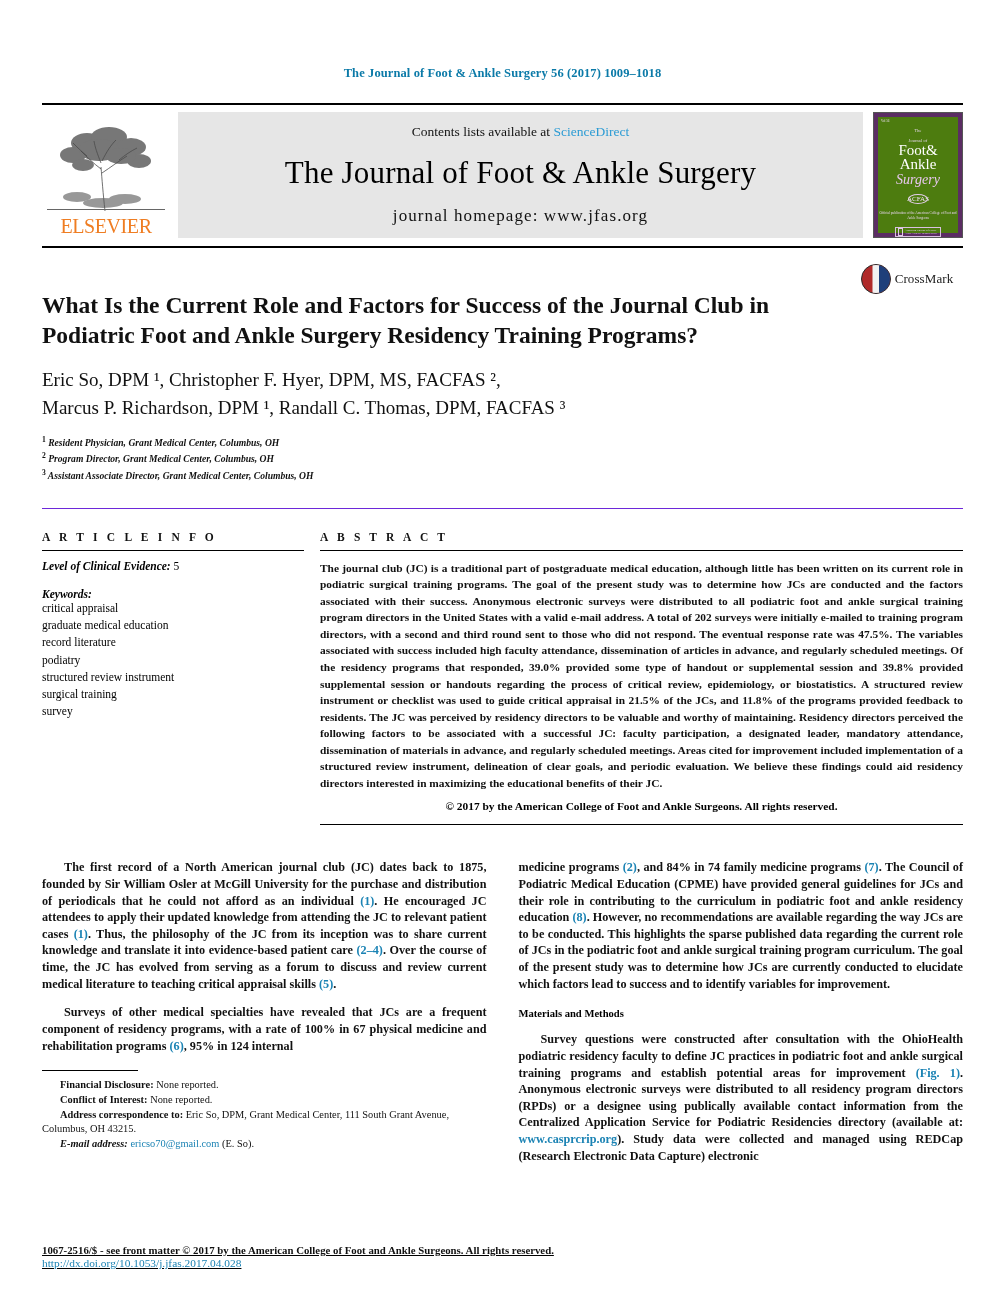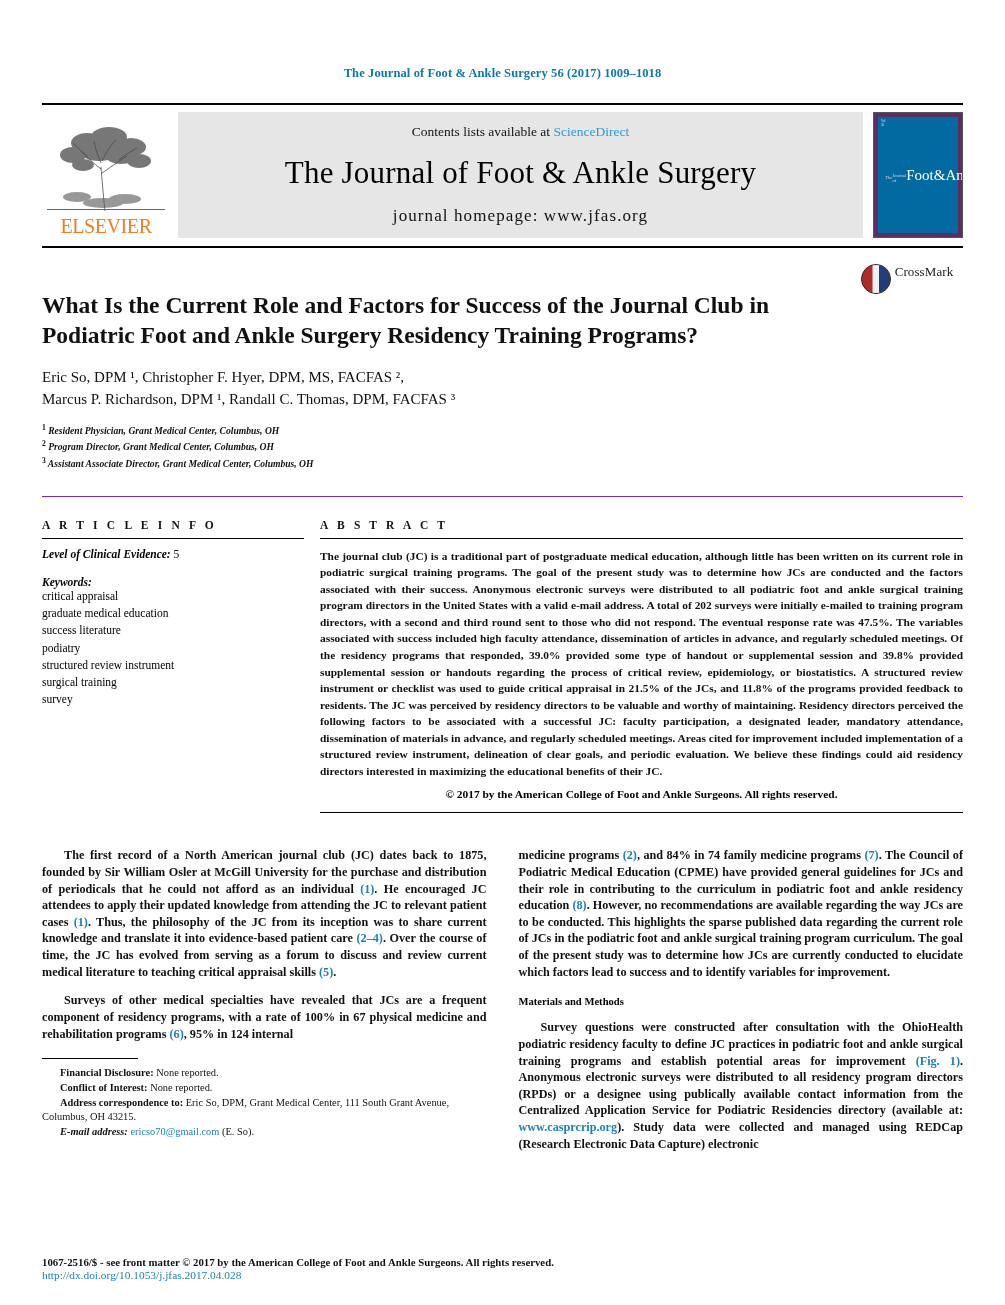--- a/index.html
+++ b/index.html
@@ -60,22 +60,22 @@
   .homepage-line { font-size: 17px; letter-spacing: 1.1px; color: #111; }
   .cover-thumb {
     width: 90px; flex: 0 0 90px; height: 126px;
     border: 1px solid #555;
     background: #5b2d63;
     position: relative;
     overflow: hidden;
   }
   .cover-inner {
     position: absolute; inset: 4px;
-    background: #0369a1;
-    display: flex; align-items: center;
+    background: #4d7c0f;
+    display: flex; flex-direction: column; align-items: center;
   }
   .cv-top { font-size: 3.2px; color: #e9dcee; align-self: flex-start; margin: 2px 0 0 3px; }
   .cv-sm { font-size: 4.2px; color: #ead9f0; margin-top: 5px; letter-spacing: .2px; }
   .cv-big {
     font-size: 15px; color: #ffffff; line-height: .96;
     text-align: center; font-family: "Liberation Serif", serif;
   }
   .cv-surg { font-size: 14px; color: #e8c8ef; line-height: 1; margin-top: 1px; font-style: italic; }
   .cv-seal {
     width: 20px; height: 20px; border-radius: 50%;
@@ -98,39 +98,39 @@
   .title-block { padding-top: 26px; position: relative; }
   .article-title {
     font-size: 23.5px; line-height: 1.28;
     max-width: 800px; color: #111;
   }
   .crossmark {
     position: absolute; right: 2px; top: 16px;
     width: 108px; display: flex; flex-direction: column;
     align-items: center;
   }
-  .cm-row { display: flex; gap: 4px; }
+  .cm-row { display: flex; align-items: center; gap: 4px; }
   .cm-circle {
     width: 30px; height: 30px; border-radius: 50%;
     background: #b02a2a; border: 1.5px solid #2b2b2b;
     position: relative; overflow: hidden;
   }
   .cm-circle:before {
     content: ""; position: absolute; left: 50%; top: 0;
     width: 7px; height: 100%; background: #f2f2f2;
     transform: translateX(-50%);
   }
   .cm-circle:after {
     content: ""; position: absolute; right: 0; top: 0;
     width: 11px; height: 100%; background: #1f3f7a;
   }
   .cm-text { font-size: 13px; color: #1b1b1b; letter-spacing: .1px; }
 
   .authors {
-    font-size: 15px; line-height: 1.5; margin-top: 14px; color: #111;
+    font-size: 19px; line-height: 1.5; margin-top: 14px; color: #111;
   }
   .affils { margin-top: 11px; }
   .affil {
     font-size: 9.6px; font-style: italic; font-weight: bold;
     line-height: 1.62; color: #111;
   }
   .affil sup { font-style: normal; font-size: 7.6px; }
 
   
   .info-abstract {
@@ -180,21 +180,21 @@
   .fn {
     font-size: 10.4px; line-height: 1.42;
     text-indent: 18px; color: #111;
   }
   .fn b { font-weight: bold; }
   .fn i { font-style: italic; font-weight: bold; }
   .fn a { color: #1b83b4; text-decoration: none; }
 
   
   .page-footer {
-    position: absolute; left: 42px; bottom: 24px; width: 921px;
+    position: absolute; left: 42px; bottom: 36px; width: 921px; text-decoration: underline;
   }
   .ff-line { font-size: 10.8px; font-weight: bold; color: #111; }
   .ff-doi { font-size: 11.4px; color: #1b83b4; margin-top: 1px; }
 </style>
 </head>
 <body>
 
 <div class="page">
 
   <div class="running-head">The Journal of Foot &amp; Ankle Surgery 56 (2017) 1009–1018</div>
@@ -295,21 +295,21 @@
     <div class="col-info">
       <div class="sec-head">A R T I C L E   I N F O</div>
       <div class="sec-rule"></div>
       <div class="loe">
         <i>Level of Clinical Evidence:</i>
         <span>5</span>
       </div>
       <div class="kw-head">Keywords:</div>
       <div class="kw">critical appraisal</div>
       <div class="kw">graduate medical education</div>
-      <div class="kw">success literature</div>
+      <div class="kw">record literature</div>
       <div class="kw">podiatry</div>
       <div class="kw">structured review instrument</div>
       <div class="kw">surgical training</div>
       <div class="kw">survey</div>
     </div>
 
     <div class="col-abs">
       <div class="sec-head">A B S T R A C T</div>
       <div class="sec-rule"></div>
       <div class="abstract-body">The journal club (JC) is a traditional part of postgraduate medical education, although little has been written on its current role in podiatric surgical training programs. The goal of the present study was to determine how JCs are conducted and the factors associated with their success. Anonymous electronic surveys were distributed to all podiatric foot and ankle surgical training program directors in the United States with a valid e-mail address. A total of 202 surveys were initially e-mailed to training program directors, with a second and third round sent to those who did not respond. The eventual response rate was 47.5%. The variables associated with success included high faculty attendance, dissemination of articles in advance, and regularly scheduled meetings. Of the residency programs that responded, 39.0% provided some type of handout or supplemental session and 39.8% provided supplemental session or handouts regarding the process of critical review, epidemiology, or biostatistics. A structured review instrument or checklist was used to guide critical appraisal in 21.5% of the JCs, and 11.8% of the programs provided feedback to residents. The JC was perceived by residency directors to be valuable and worthy of maintaining. Residency directors perceived the following factors to be associated with a successful JC: faculty participation, a designated leader, mandatory attendance, dissemination of materials in advance, and regularly scheduled meetings. Areas cited for improvement included implementation of a structured review instrument, delineation of clear goals, and periodic evaluation. We believe these findings could aid residency directors interested in maximizing the educational benefits of their JC.</div>

